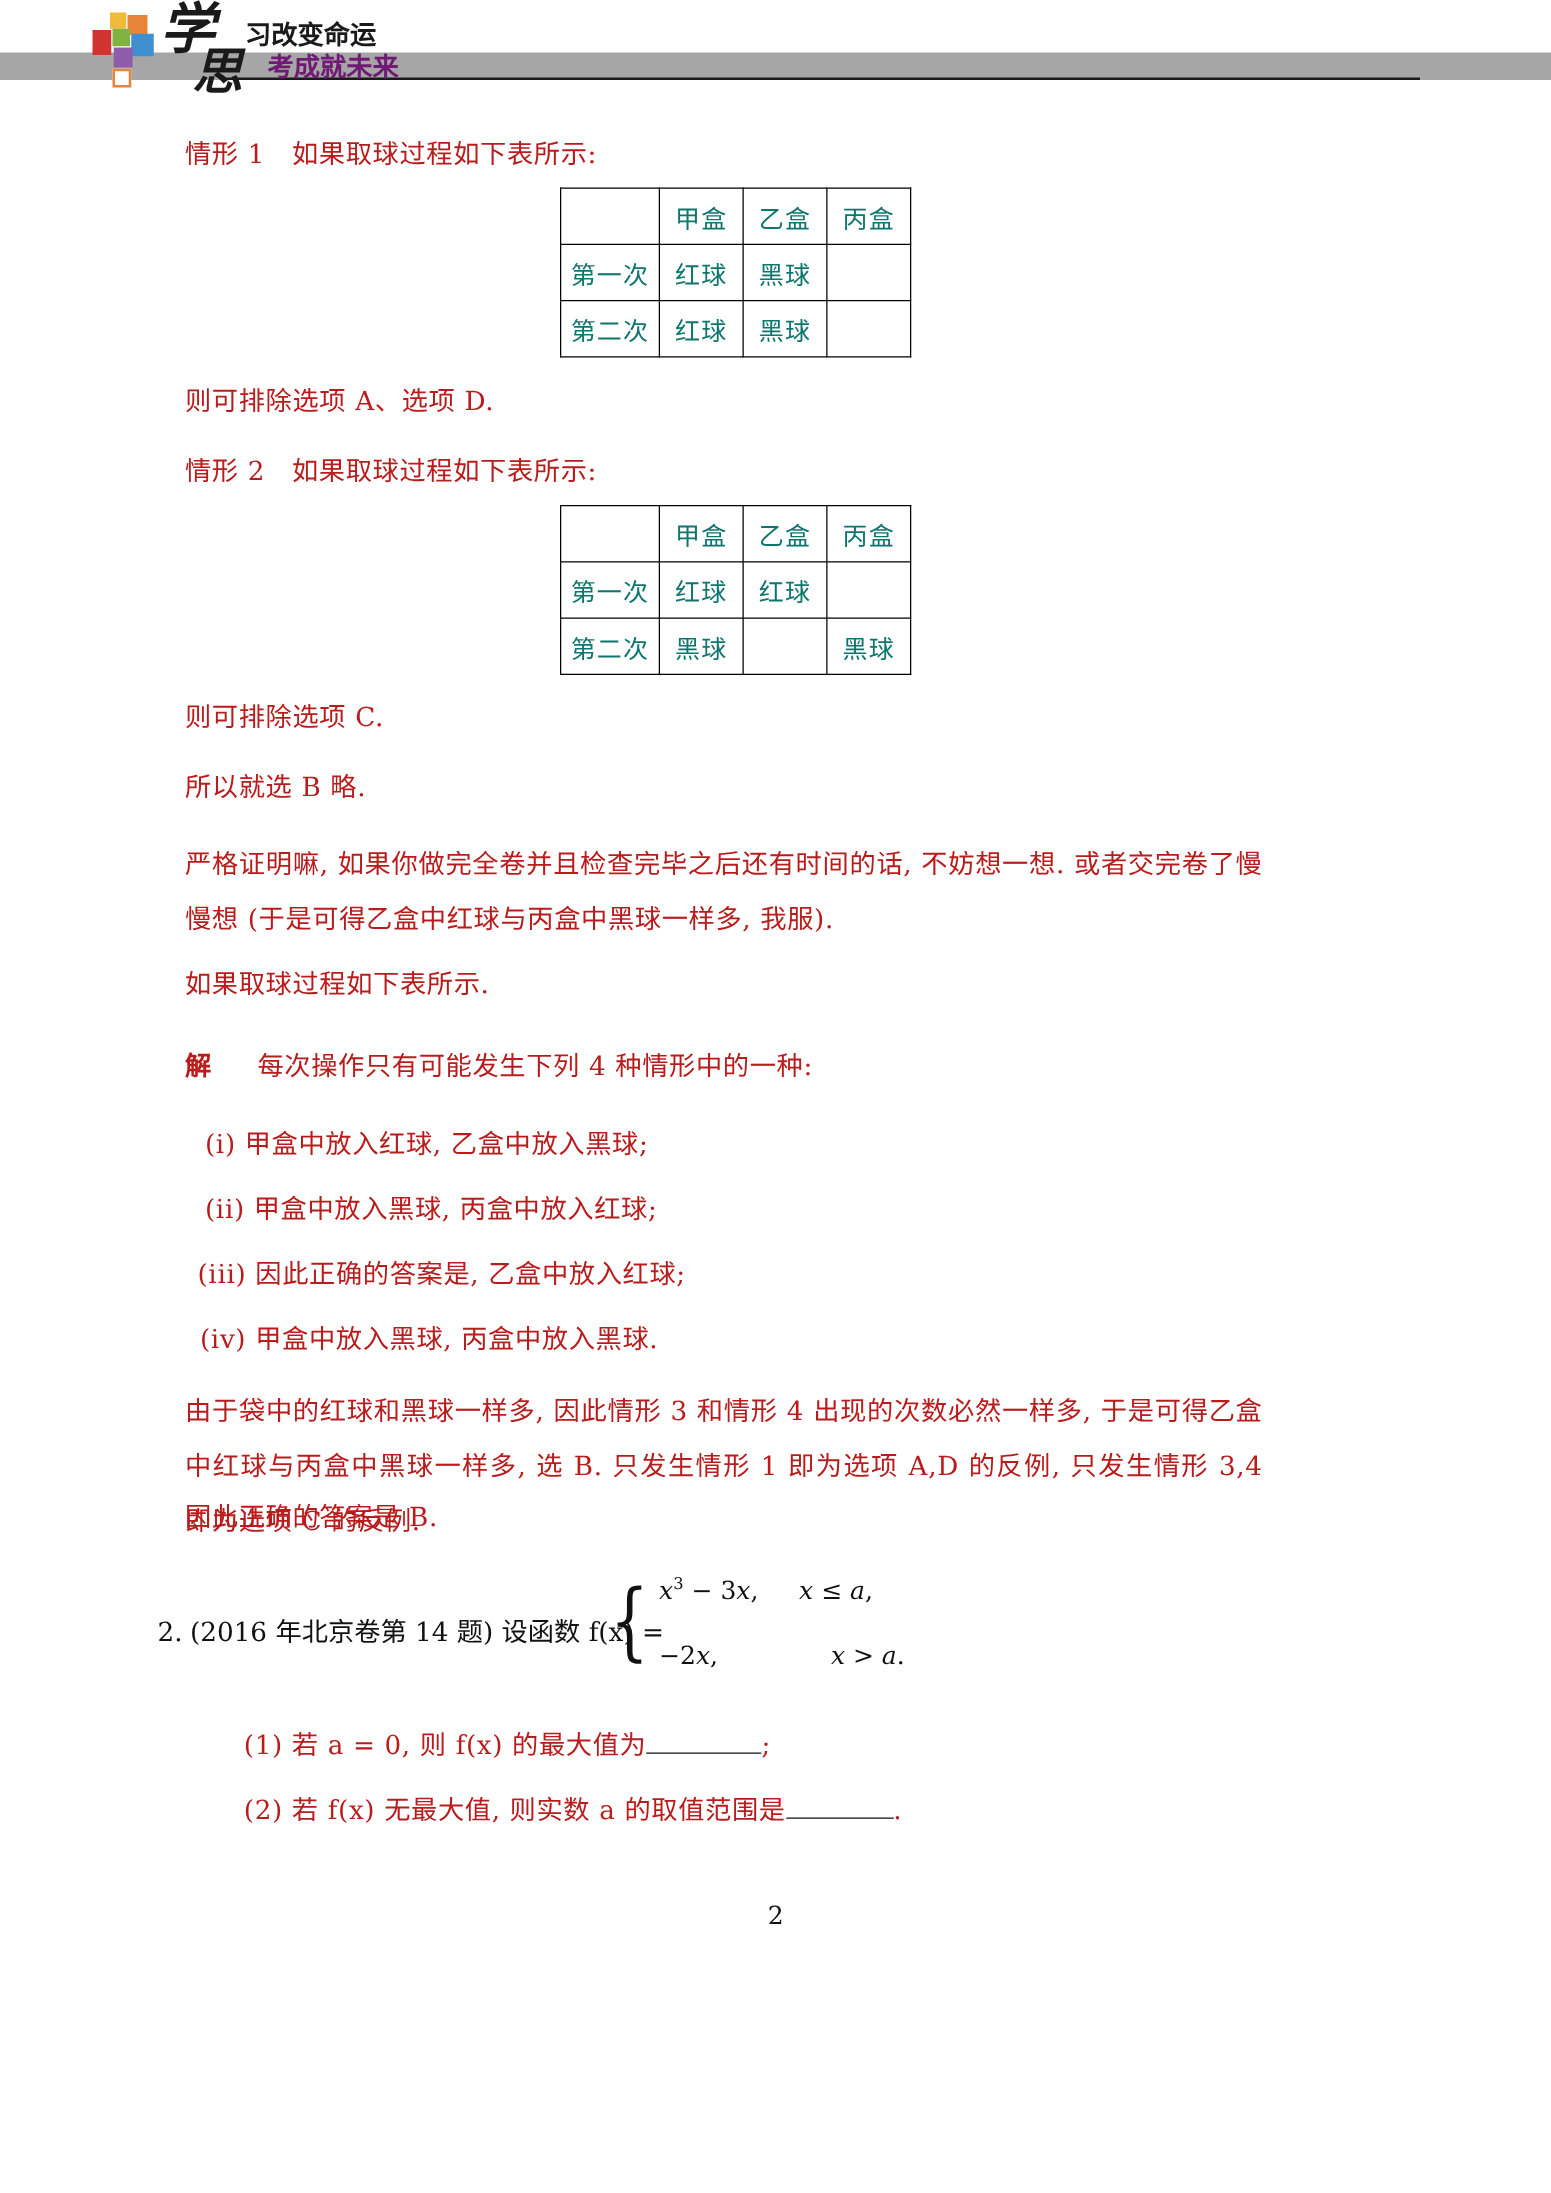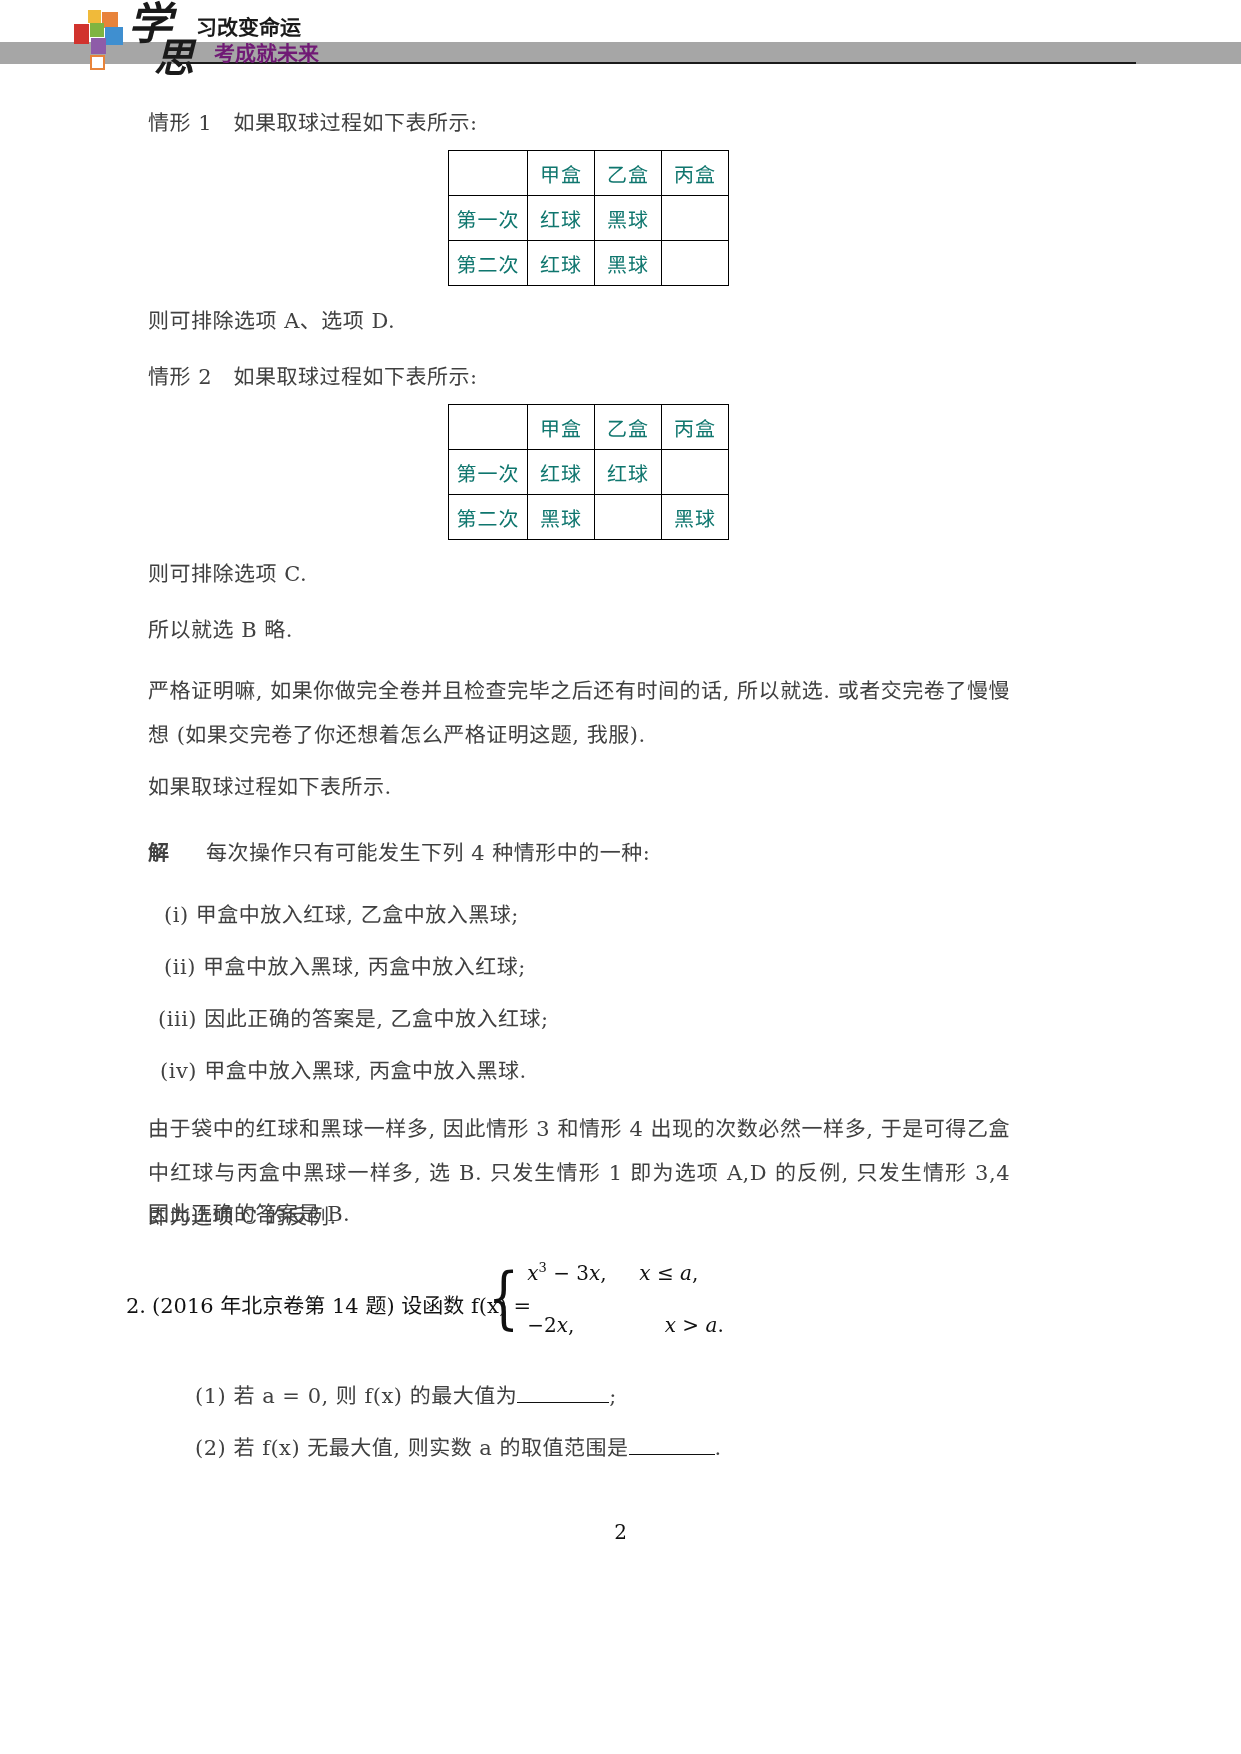--- a/index.html
+++ b/index.html
@@ -106,21 +106,21 @@
   #content {
     position: absolute;
     left: 0;
     top: 92px;
     width: 1241px;
   }
   .para {
     position: absolute;
     font-size: 21px;
     line-height: 34px;
-    color: #404040;
+    color: #b91c1c;
     white-space: pre-wrap;
     letter-spacing: 0.5px;
   }
   .para.block {
     white-space: normal;
     text-align: justify;
   }
   .mi {
     font-family: "DejaVu Serif", "Liberation Serif", serif;
     font-style: italic;
@@ -279,21 +279,21 @@
           <td class="col"></td>
           <td class="col">黑球</td>
         </tr>
       </tbody>
     </table>
 
     <div class="para" style="left:148px; top:465px; width:860px;">则可排除选项 C.</div>
 
     <div class="para" style="left:148px; top:521px; width:860px;">所以就选 B 略.</div>
 
-    <div class="para block" style="left:148px; top:577px; width:862px; line-height:44px;">严格证明嘛, 如果你做完全卷并且检查完毕之后还有时间的话, 所以就选. 或者交完卷了慢慢想 (如果交完卷了你还想着怎么严格证明这题, 我服).</div>
+    <div class="para block" style="left:148px; top:577px; width:862px; line-height:44px;">严格证明嘛, 如果你做完全卷并且检查完毕之后还有时间的话, 不妨想一想. 或者交完卷了慢慢想 (于是可得乙盒中红球与丙盒中黑球一样多, 我服).</div>
 
     <div class="para" style="left:148px; top:678px; width:860px;">如果取球过程如下表所示.</div>
 
     <div class="para" style="left:148px; top:744px; width:40px; font-weight:bold;">解</div>
     <div class="para" style="left:206px; top:744px; width:800px;">每次操作只有可能发生下列 4 种情形中的一种:</div>
 
     <div class="para" style="left:164px; top:806px; width:860px;">(i) 甲盒中放入红球, 乙盒中放入黑球;</div>
     <div class="para" style="left:164px; top:858px; width:860px;">(ii) 甲盒中放入黑球, 丙盒中放入红球;</div>
     <div class="para" style="left:158px; top:910px; width:860px;">(iii) 因此正确的答案是, 乙盒中放入红球;</div>
     <div class="para" style="left:160px; top:962px; width:860px;">(iv) 甲盒中放入黑球, 丙盒中放入黑球.</div>

